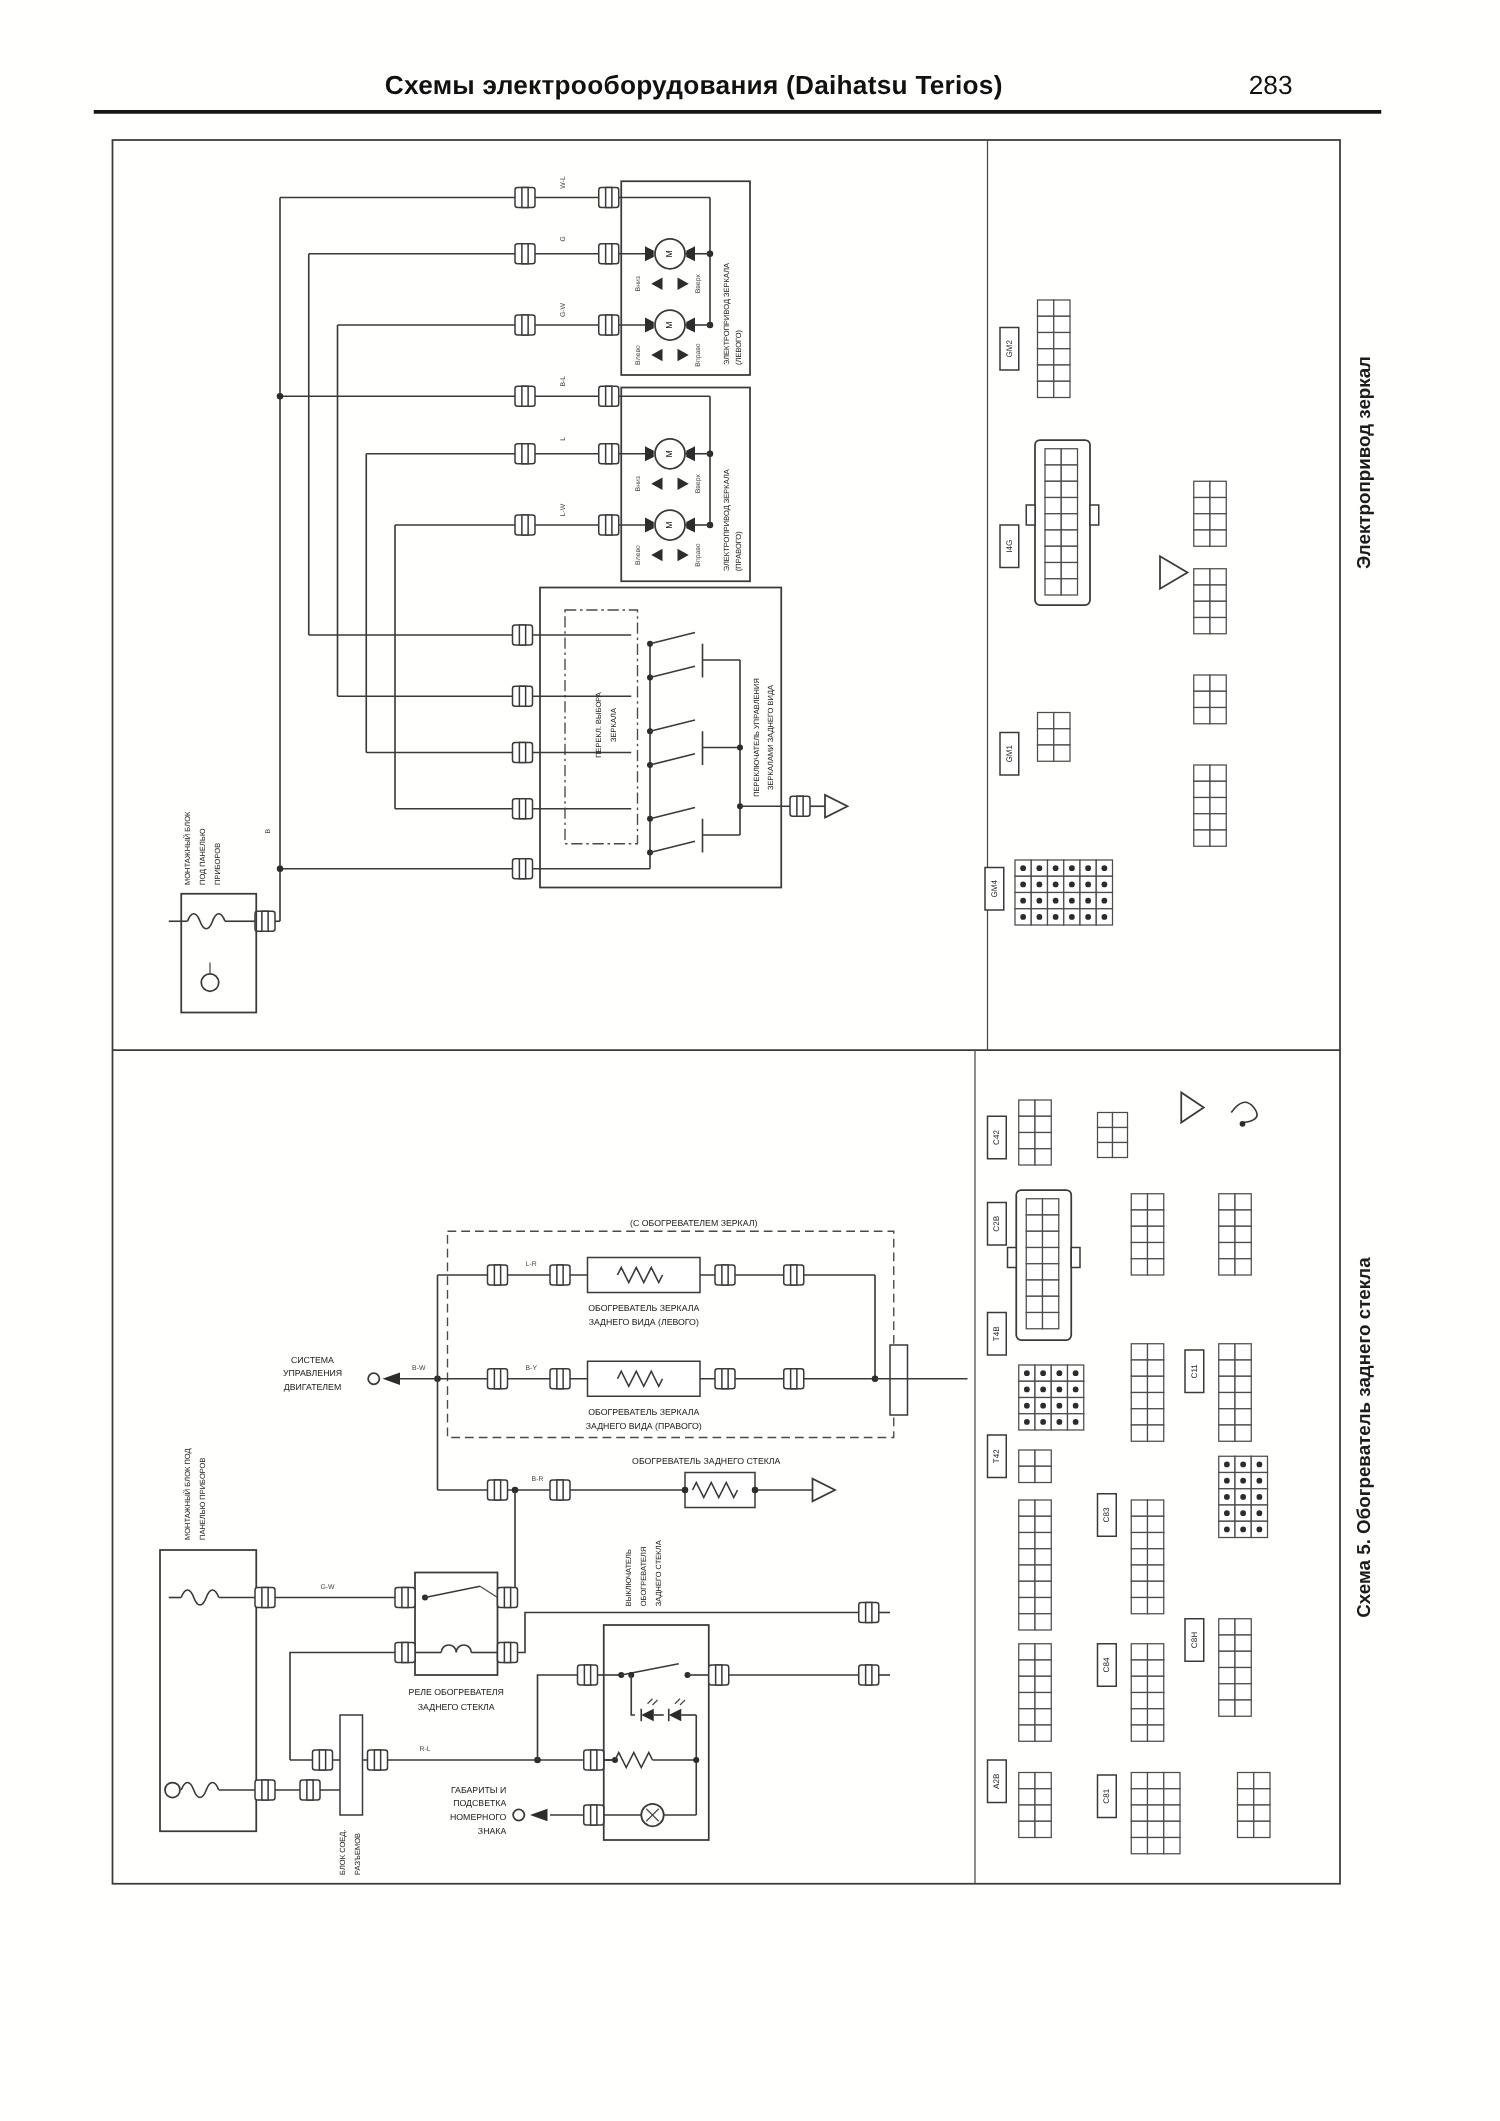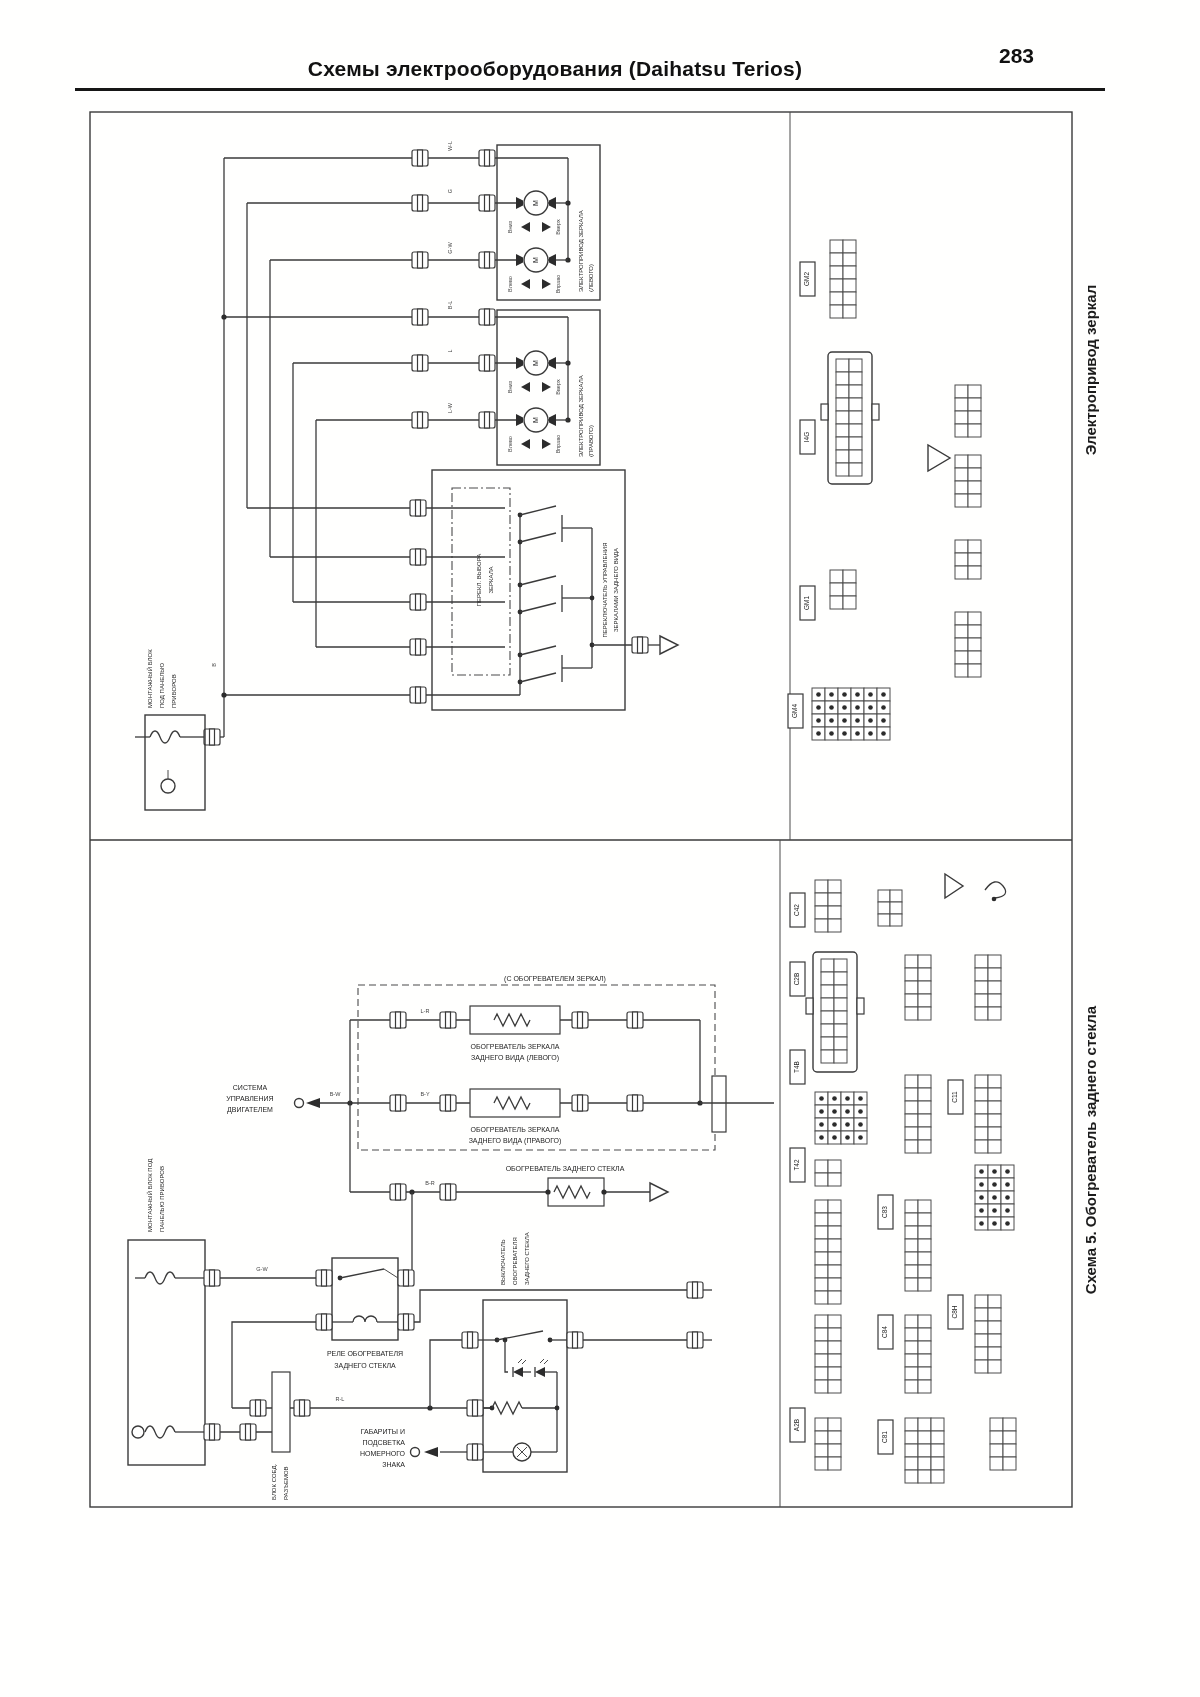--- a/index.html
+++ b/index.html
@@ -1,20 +1,20 @@
 <!DOCTYPE html>
 <html><head>
 <meta charset="utf-8">
 <style>
   html,body{margin:0;padding:0;background:#ffffff;}
   .page{position:relative;width:1200px;height:1697px;background:#fffffe;overflow:hidden;
         font-family:"Liberation Sans",sans-serif;}
   .hdr-title{position:absolute;top:57px;left:75px;width:960px;text-align:center;
              font-size:21px;font-weight:bold;color:#111;letter-spacing:.2px;}
-  .hdr-page{position:absolute;top:44px;right:166px;font-size:21px;font-weight:bold;color:#111;}
+  .hdr-page{position:absolute;top:57px;right:166px;font-size:21px;font-weight:normal;color:#111;}
   .hdr-rule{position:absolute;top:88px;left:75px;width:1030px;height:3px;background:#161616;}
   svg{position:absolute;left:0;top:0;}
   .w{stroke:#3a3a3a;stroke-width:1.3;fill:none;}
   .wt{stroke:#4a4a4a;stroke-width:1;fill:none;}
   .bx{stroke:#3a3a3a;stroke-width:1.4;fill:none;}
   .bxf{stroke:#3a3a3a;stroke-width:1.2;fill:#ffffff;}
   .dsh{stroke:#4a4a4a;stroke-width:1.1;fill:none;stroke-dasharray:7 4;}
   .ddot{stroke:#4a4a4a;stroke-width:1.1;fill:none;stroke-dasharray:9 3 2 3;}
   .cell{stroke:#4c4c4c;stroke-width:1;fill:#ffffff;}
   .dot{fill:#2c2c2c;stroke:none;}

